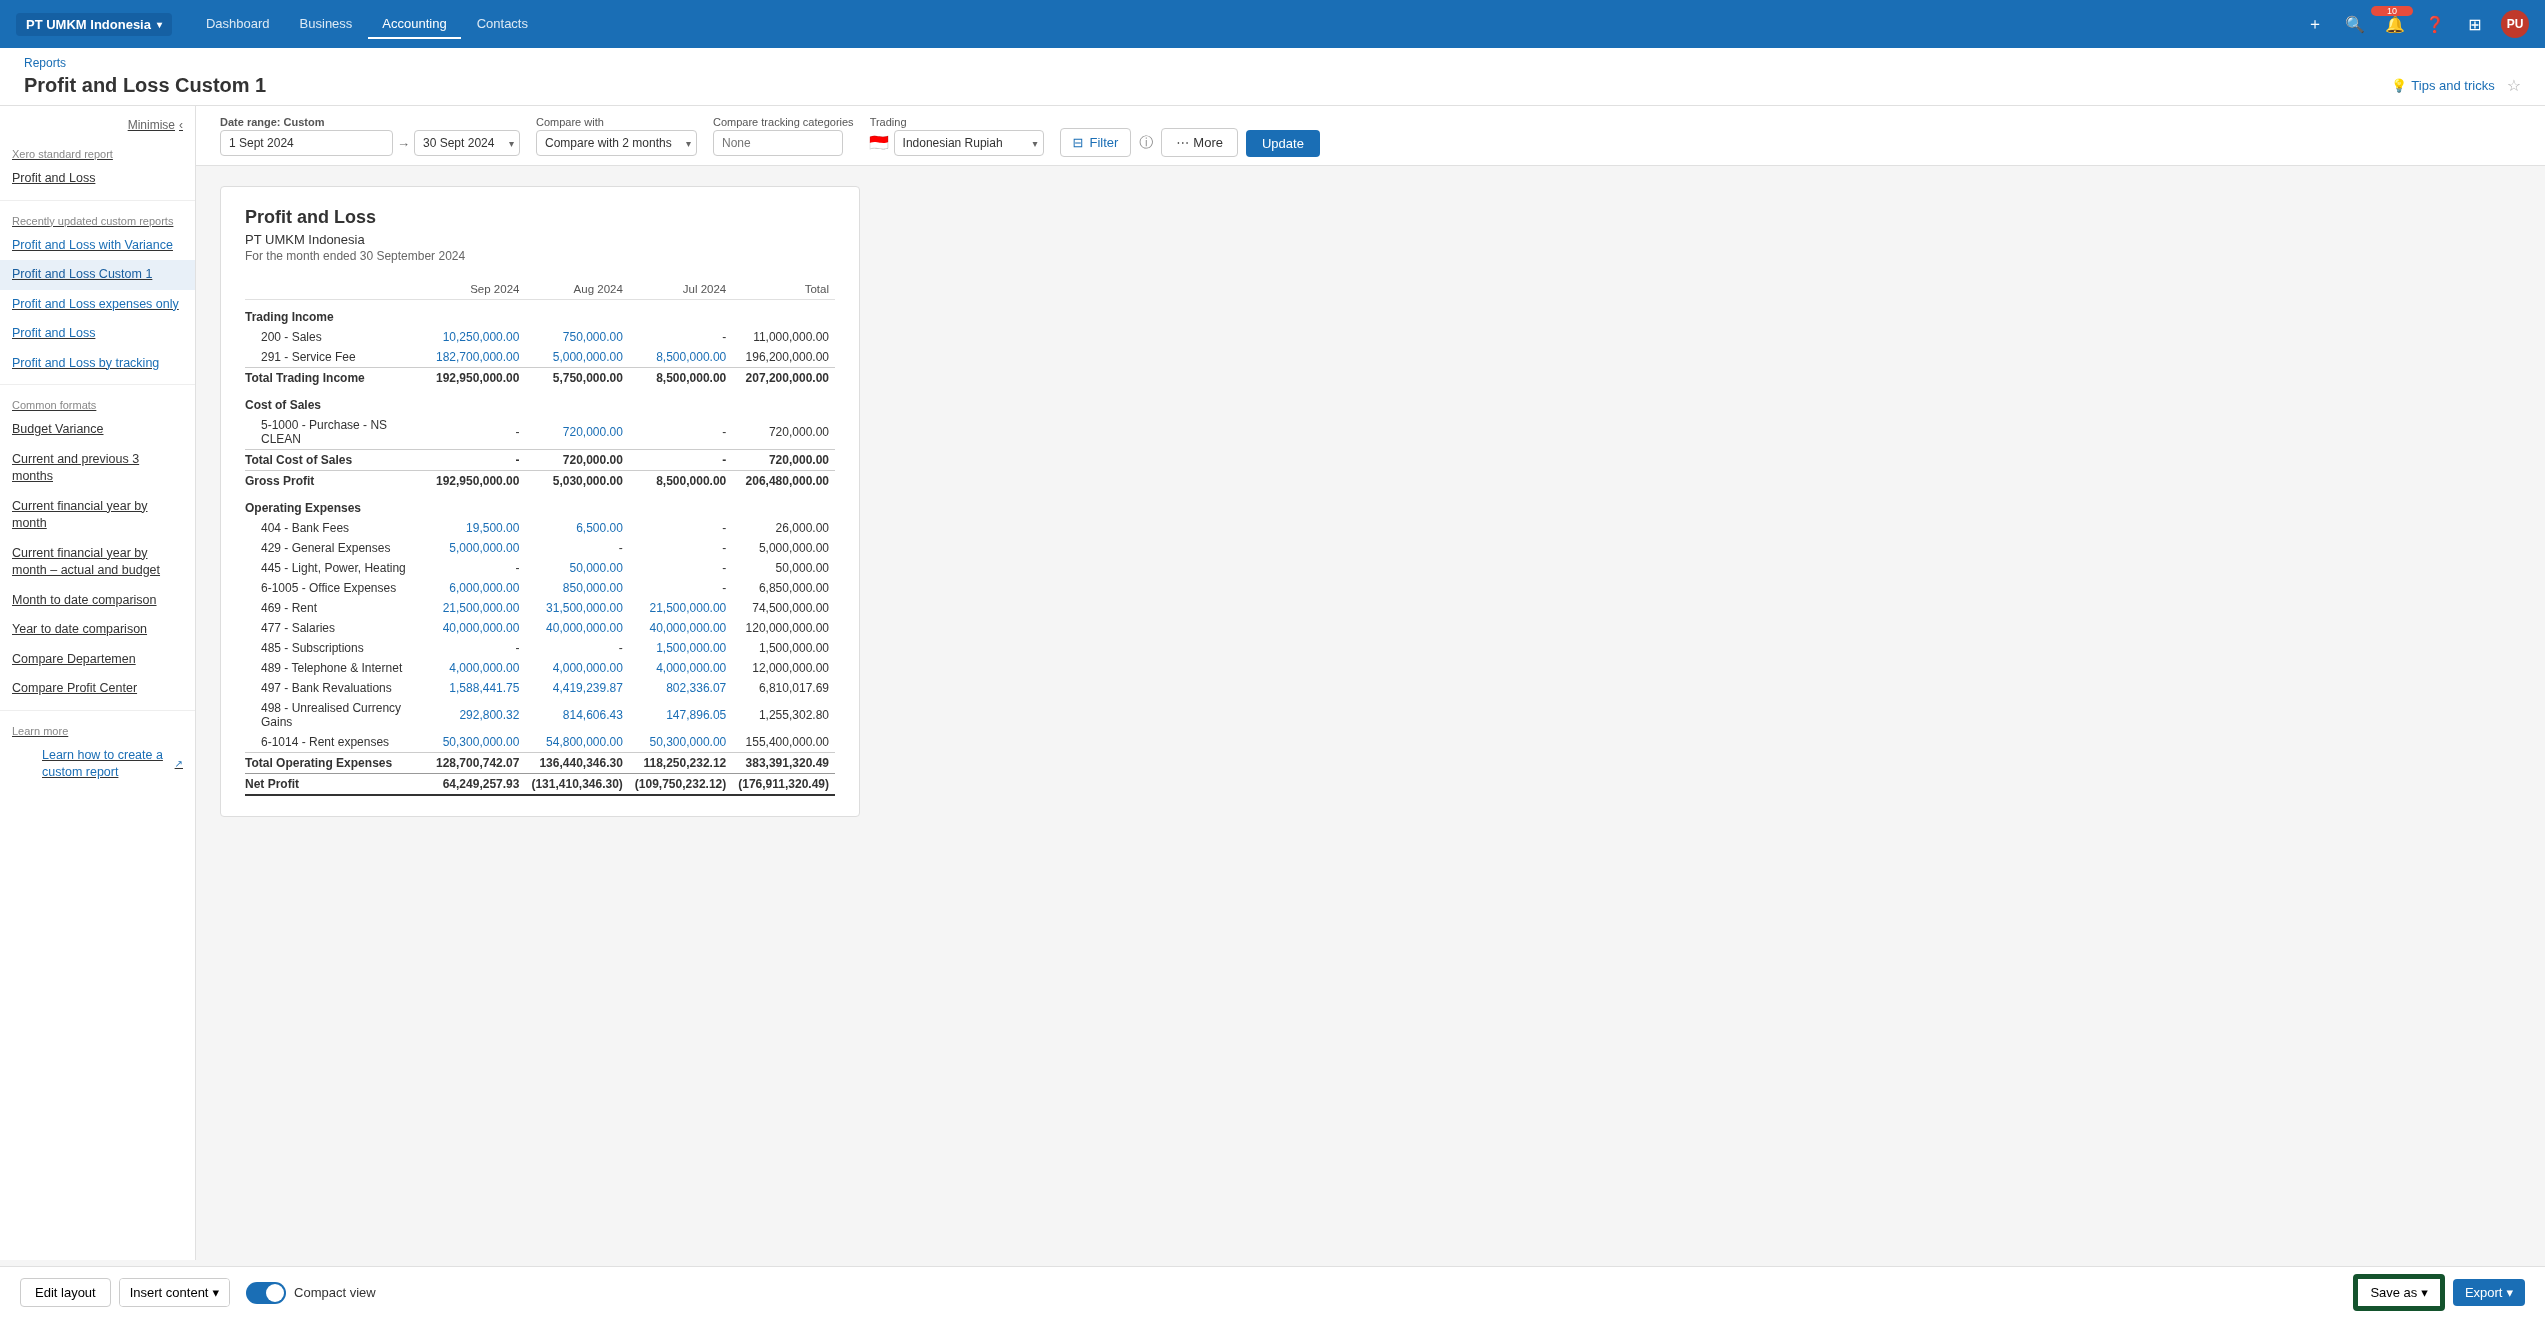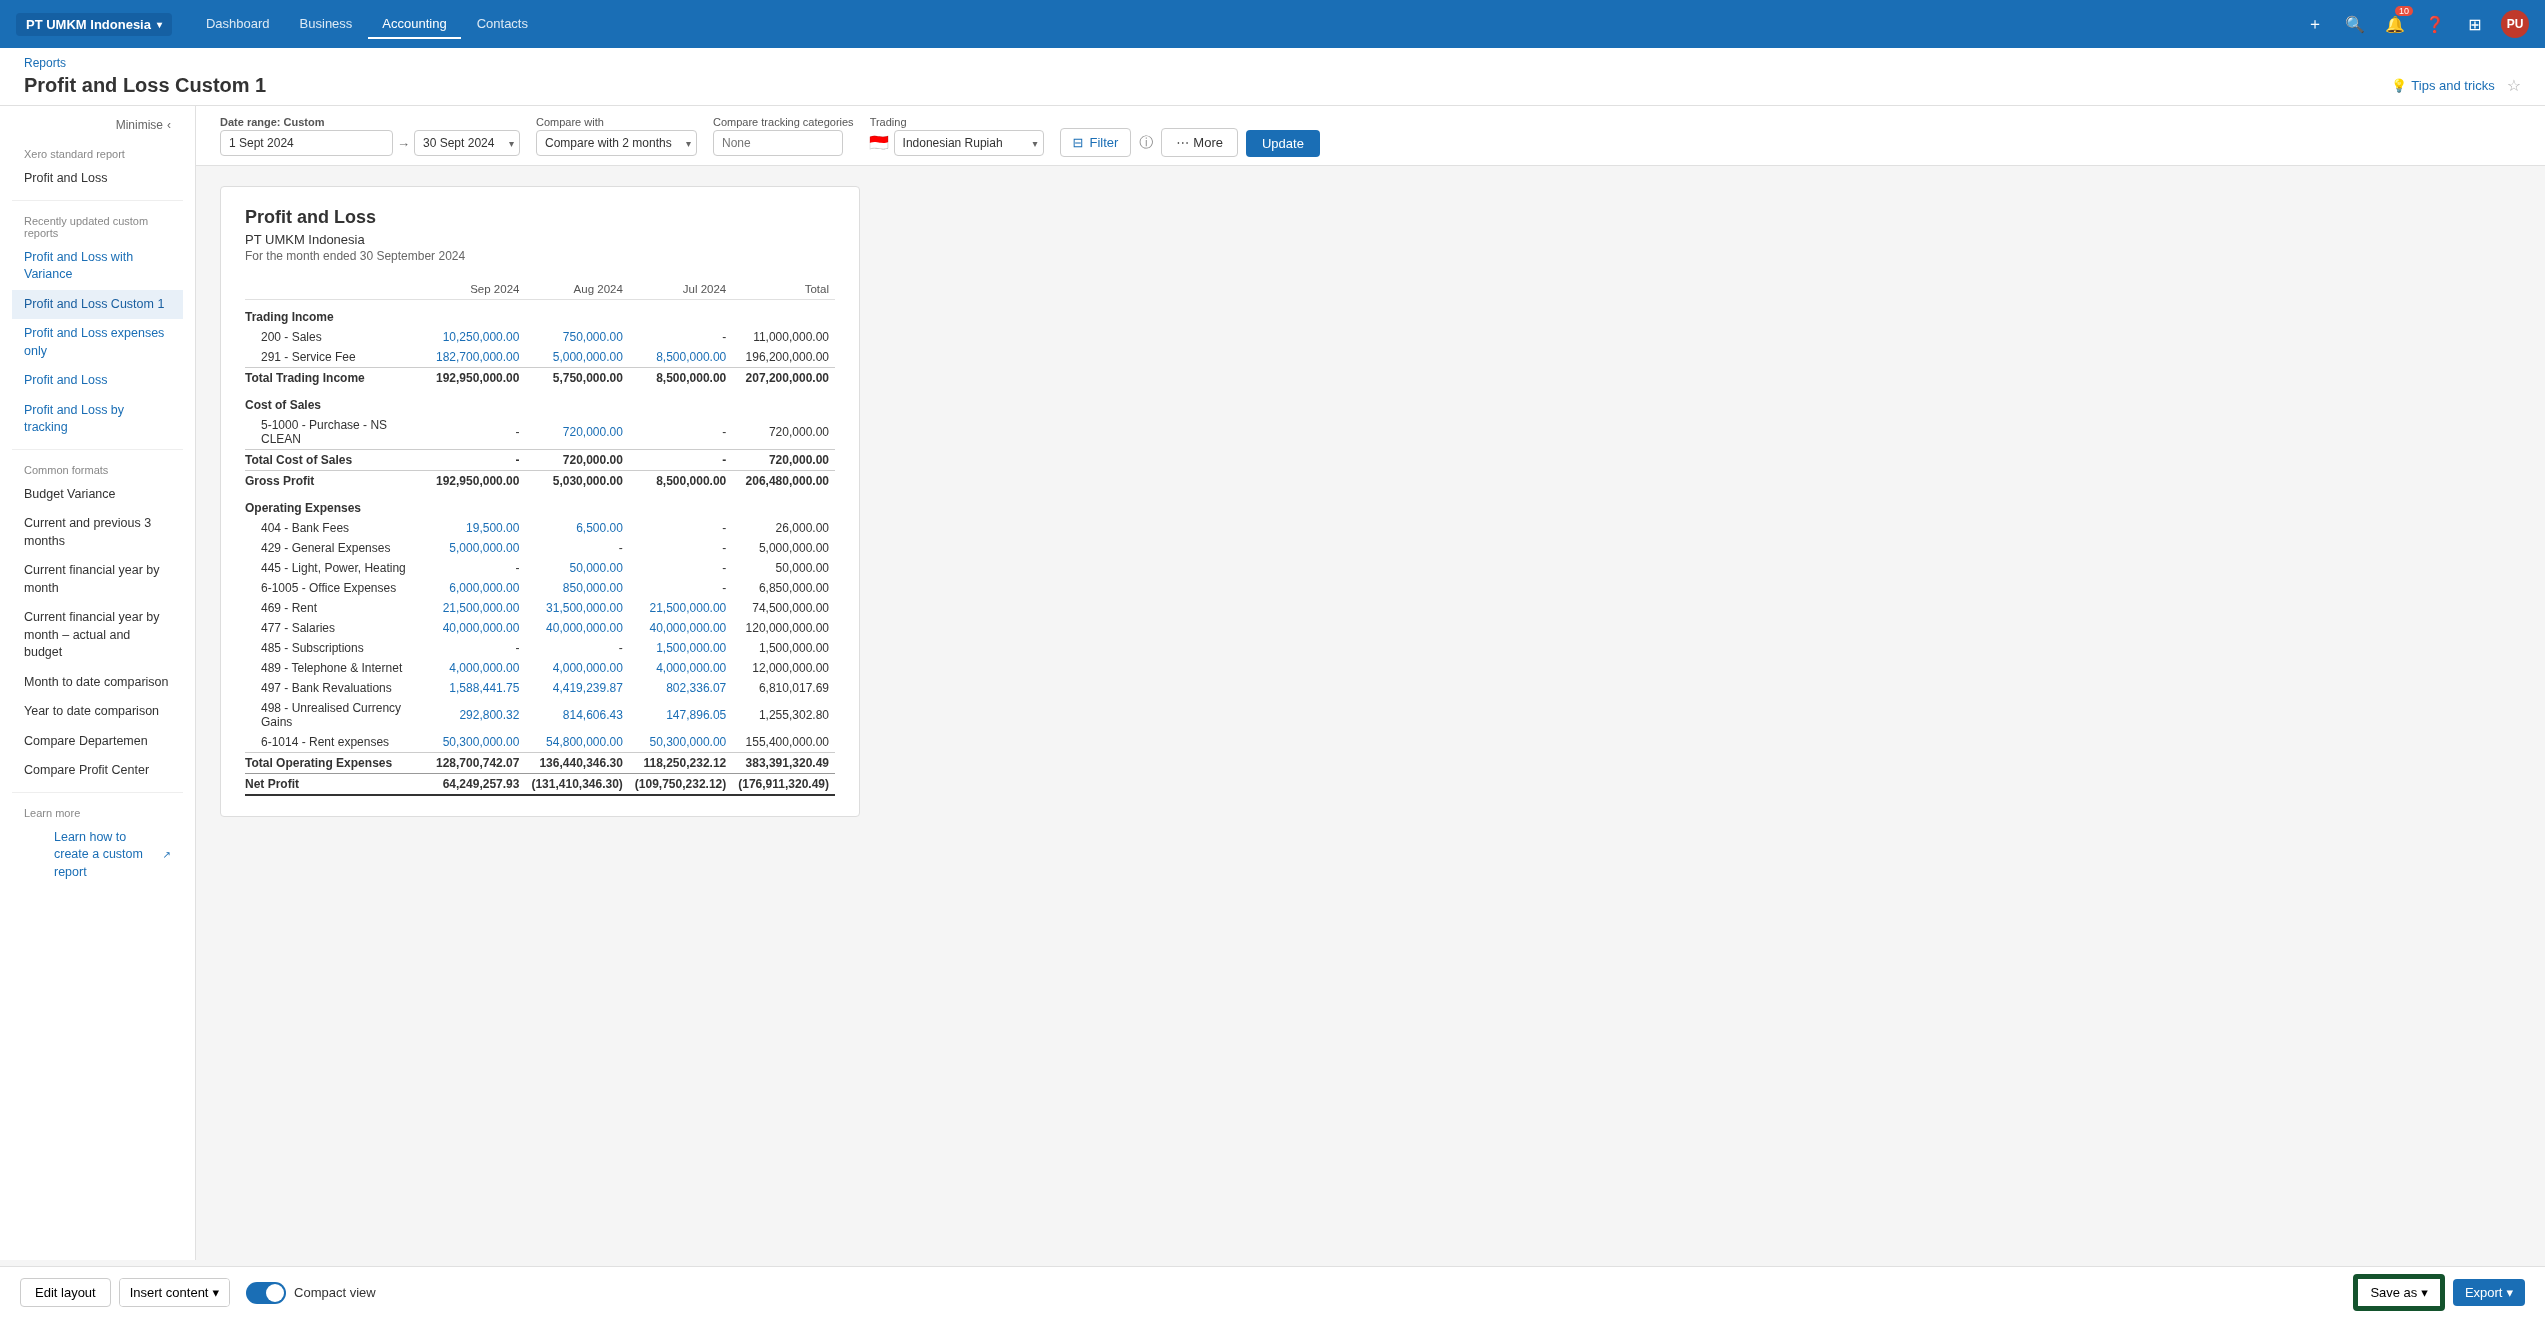--- a/index.html
+++ b/index.html
@@ -32,21 +32,21 @@
       color: rgba(255,255,255,0.85);
       padding: 6px 14px;
       border-radius: 4px;
       cursor: pointer;
       font-size: 13px;
     }
     .topnav-link.active { color: #fff; border-bottom: 2px solid #fff; border-radius: 0; }
     .topnav-right { margin-left: auto; display: flex; align-items: center; gap: 12px; }
     .topnav-icon { color: #fff; font-size: 16px; cursor: pointer; width: 28px; height: 28px; display: flex; align-items: center; justify-content: center; }
     .notif-badge { position: relative; }
-    .badge { position: absolute; top: -4px; right: -4px; background: #e74c3c; color: #fff; border-radius: 8px; font-size: 9px; padding: 0 4px; min-width: 16px; text-align: center; margin-left: 36px; }
+    .badge { position: absolute; top: -4px; right: -4px; background: #e74c3c; color: #fff; border-radius: 8px; font-size: 9px; padding: 0 16px; min-width: 16px; text-align: center; margin-left: 36px; }
     .avatar { width: 28px; height: 28px; border-radius: 50%; background: #c0392b; color: #fff; display: flex; align-items: center; justify-content: center; font-size: 12px; font-weight: 600; }
 
     
     .page-header {
       background: #fff;
       padding: 8px 24px 0;
       border-bottom: 1px solid #e0e0e0;
     }
     .breadcrumb { color: #1a6eb5; font-size: 12px; cursor: pointer; }
     .page-title-row { display: flex; align-items: center; justify-content: space-between; padding: 4px 0 8px; }
@@ -58,21 +58,22 @@
     
     .main-layout { display: flex; height: calc(1318px - 48px - 64px - 52px); }
 
     
     .sidebar {
       width: 196px;
       min-width: 196px;
       background: #fff;
       border-right: 1px solid #e0e0e0;
       overflow-y: auto;
-      padding: 8px 12px;
+      padding: 8px 0;
+      text-decoration: underline;
     }
     .sidebar-minimise {
       display: flex;
       align-items: center;
       justify-content: flex-end;
       padding: 4px 12px 8px;
       color: #666;
       font-size: 12px;
       cursor: pointer;
       gap: 4px;

